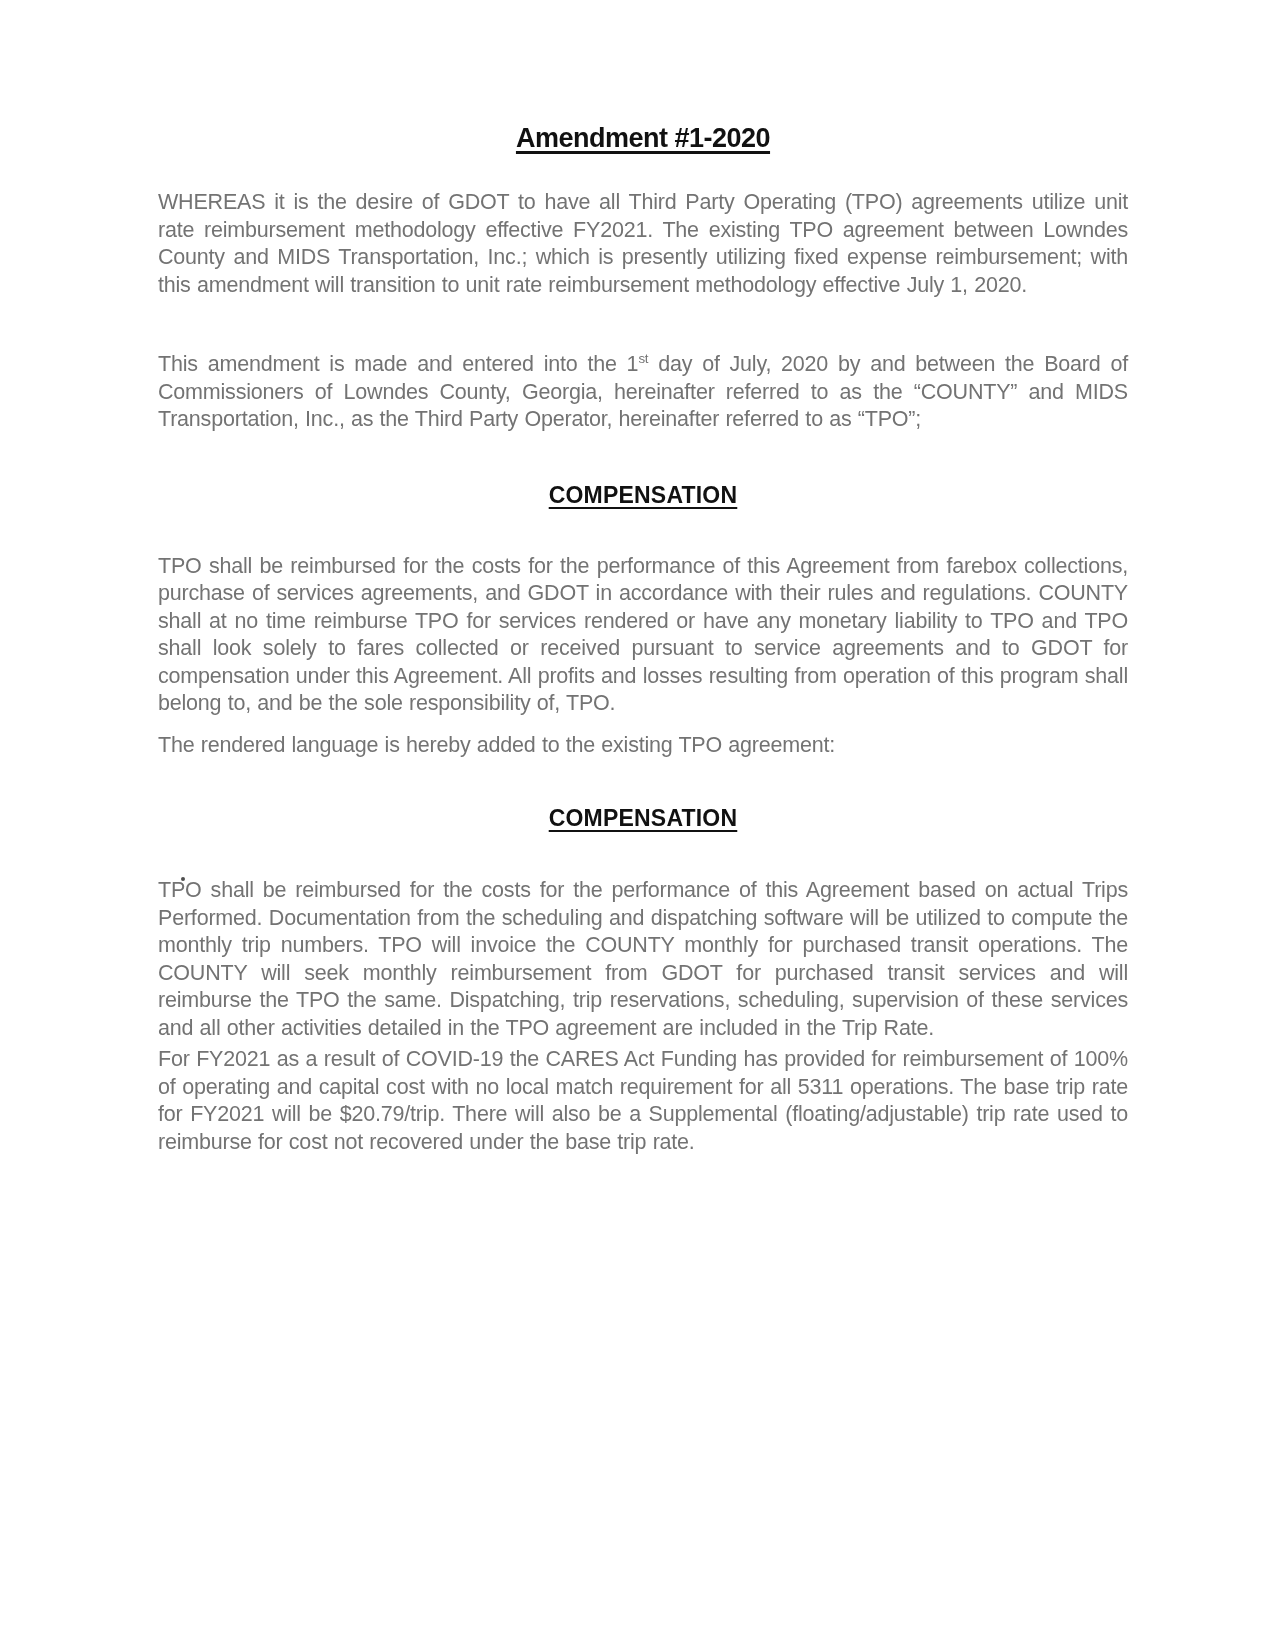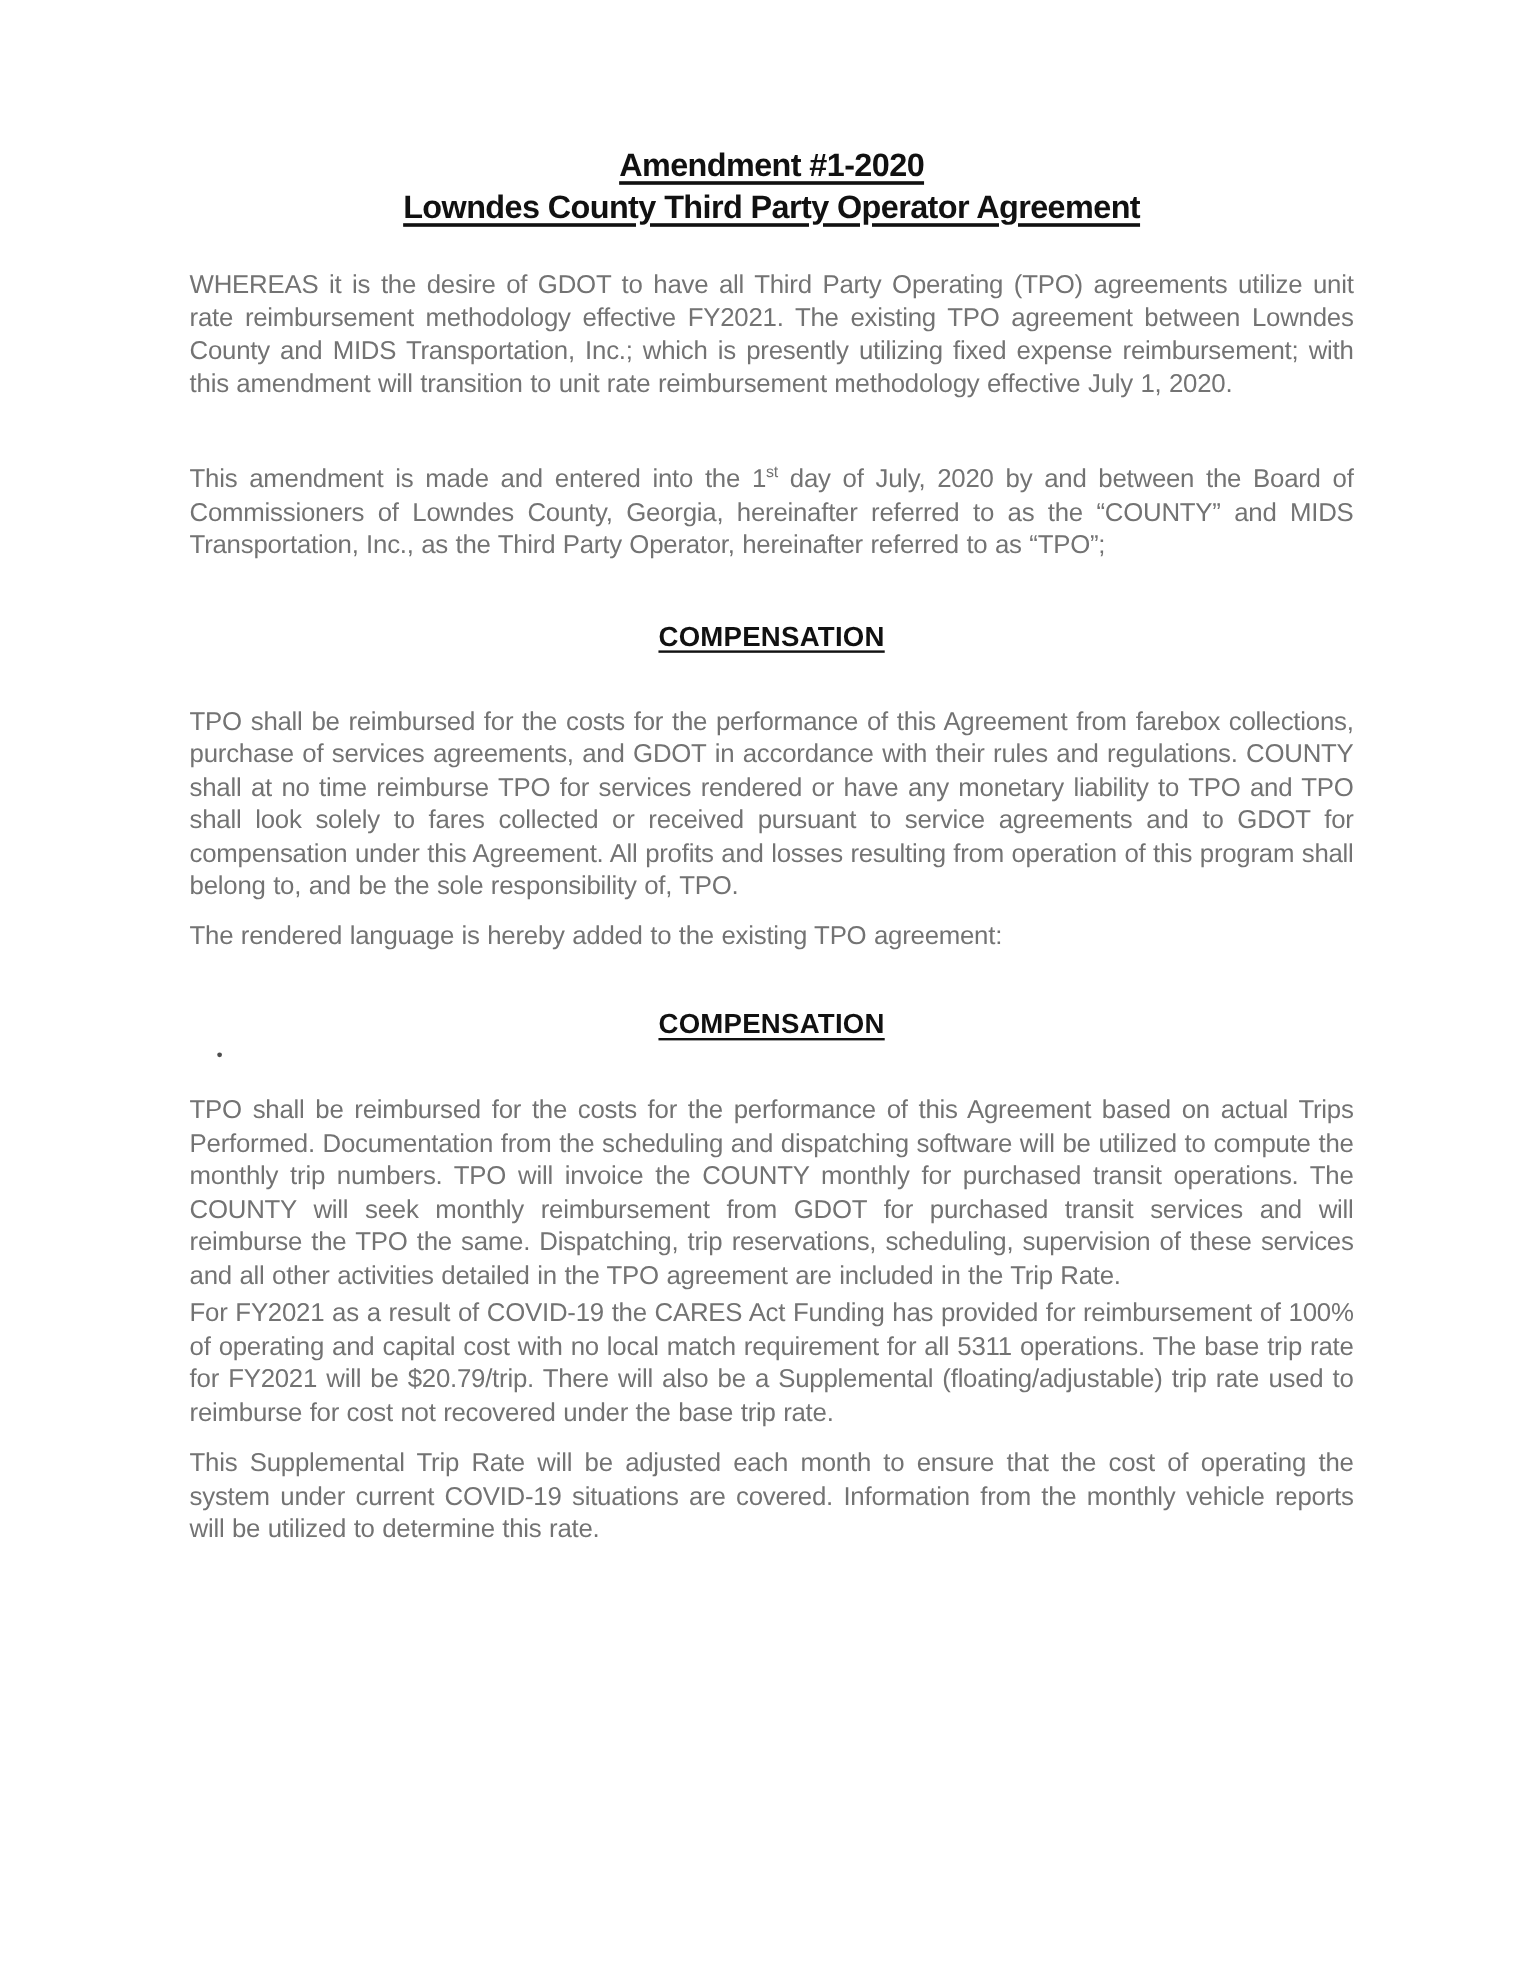--- a/index.html
+++ b/index.html
@@ -84,38 +84,36 @@
     opacity: 0.85;
   }
 </style>
 </head>
 <body>
 
 <div class="page">
 
   <header class="title-block">
     <div class="title-line">Amendment #1-2020</div>
-    <div class="title-line">Lowndes County Third Party Operator Agreement</div>
   </header>
 
   <p class="para mt-whereas">WHEREAS it is the desire of GDOT to have all Third Party Operating (TPO) agreements utilize unit rate reimbursement methodology effective FY2021.  The existing TPO agreement between Lowndes County and MIDS Transportation, Inc.; which is presently utilizing fixed expense reimbursement; with this amendment will transition to unit rate reimbursement methodology effective July 1, 2020.</p>
 
   <p class="para mt-amendment"><span>This amendment is made and entered into the 1</span><sup>st</sup><span> day of July, 2020 by and between the Board of Commissioners of Lowndes County, Georgia, hereinafter referred to as the “COUNTY” and MIDS Transportation, Inc., as the Third Party Operator, hereinafter referred to as “TPO”;</span></p>
 
 
   <h2 class="section-heading mt-heading1"><span class="underlined">COMPENSATION</span></h2>
 
   <p class="para mt-comp-del">TPO shall be reimbursed for the costs for the performance of this Agreement from farebox collections, purchase of services agreements, and GDOT in accordance with their rules and regulations. COUNTY shall at no time reimburse TPO for services rendered or have any monetary liability to TPO and TPO shall look solely to fares collected or received pursuant to service agreements and to GDOT for compensation under this Agreement. All profits and losses resulting from operation of this program shall belong to, and be the sole responsibility of, TPO.</p>
 
   <p class="para intro-line mt-added">The rendered language is hereby added to the existing TPO agreement:</p>
 
   <h2 class="section-heading mt-heading2"><span class="underlined">COMPENSATION</span></h2>
 
   <p class="para mt-comp-add">TPO shall be reimbursed for the costs for the performance of this Agreement based on actual Trips Performed. Documentation from the scheduling and dispatching software will be utilized to compute the monthly trip numbers.  TPO will invoice the COUNTY monthly for purchased transit operations.  The COUNTY will seek monthly reimbursement from GDOT for purchased transit services and will reimburse the TPO the same. Dispatching, trip reservations, scheduling, supervision of these services and all other activities detailed in the TPO agreement are included in the Trip Rate.</p>
 
   <p class="para mt-fy2021">For FY2021 as a result of COVID-19 the CARES Act Funding has provided for reimbursement of 100% of operating and capital cost with no local match requirement for all 5311 operations. The base trip rate for FY2021 will be $20.79/trip.  There will also be a Supplemental (floating/adjustable) trip rate used to reimburse for cost not recovered under the base trip rate.</p>
 
-  <p class="para mt-supplemental">This Supplemental Trip Rate will be adjusted each month to ensure that the cost of operating the system under current COVID-19 situations are covered.  Information from the monthly vehicle reports will be utilized to determine this rate.</p>
 
 
   <span class="artifact-dot"></span>
 
 </div>
 
 </body></html>

